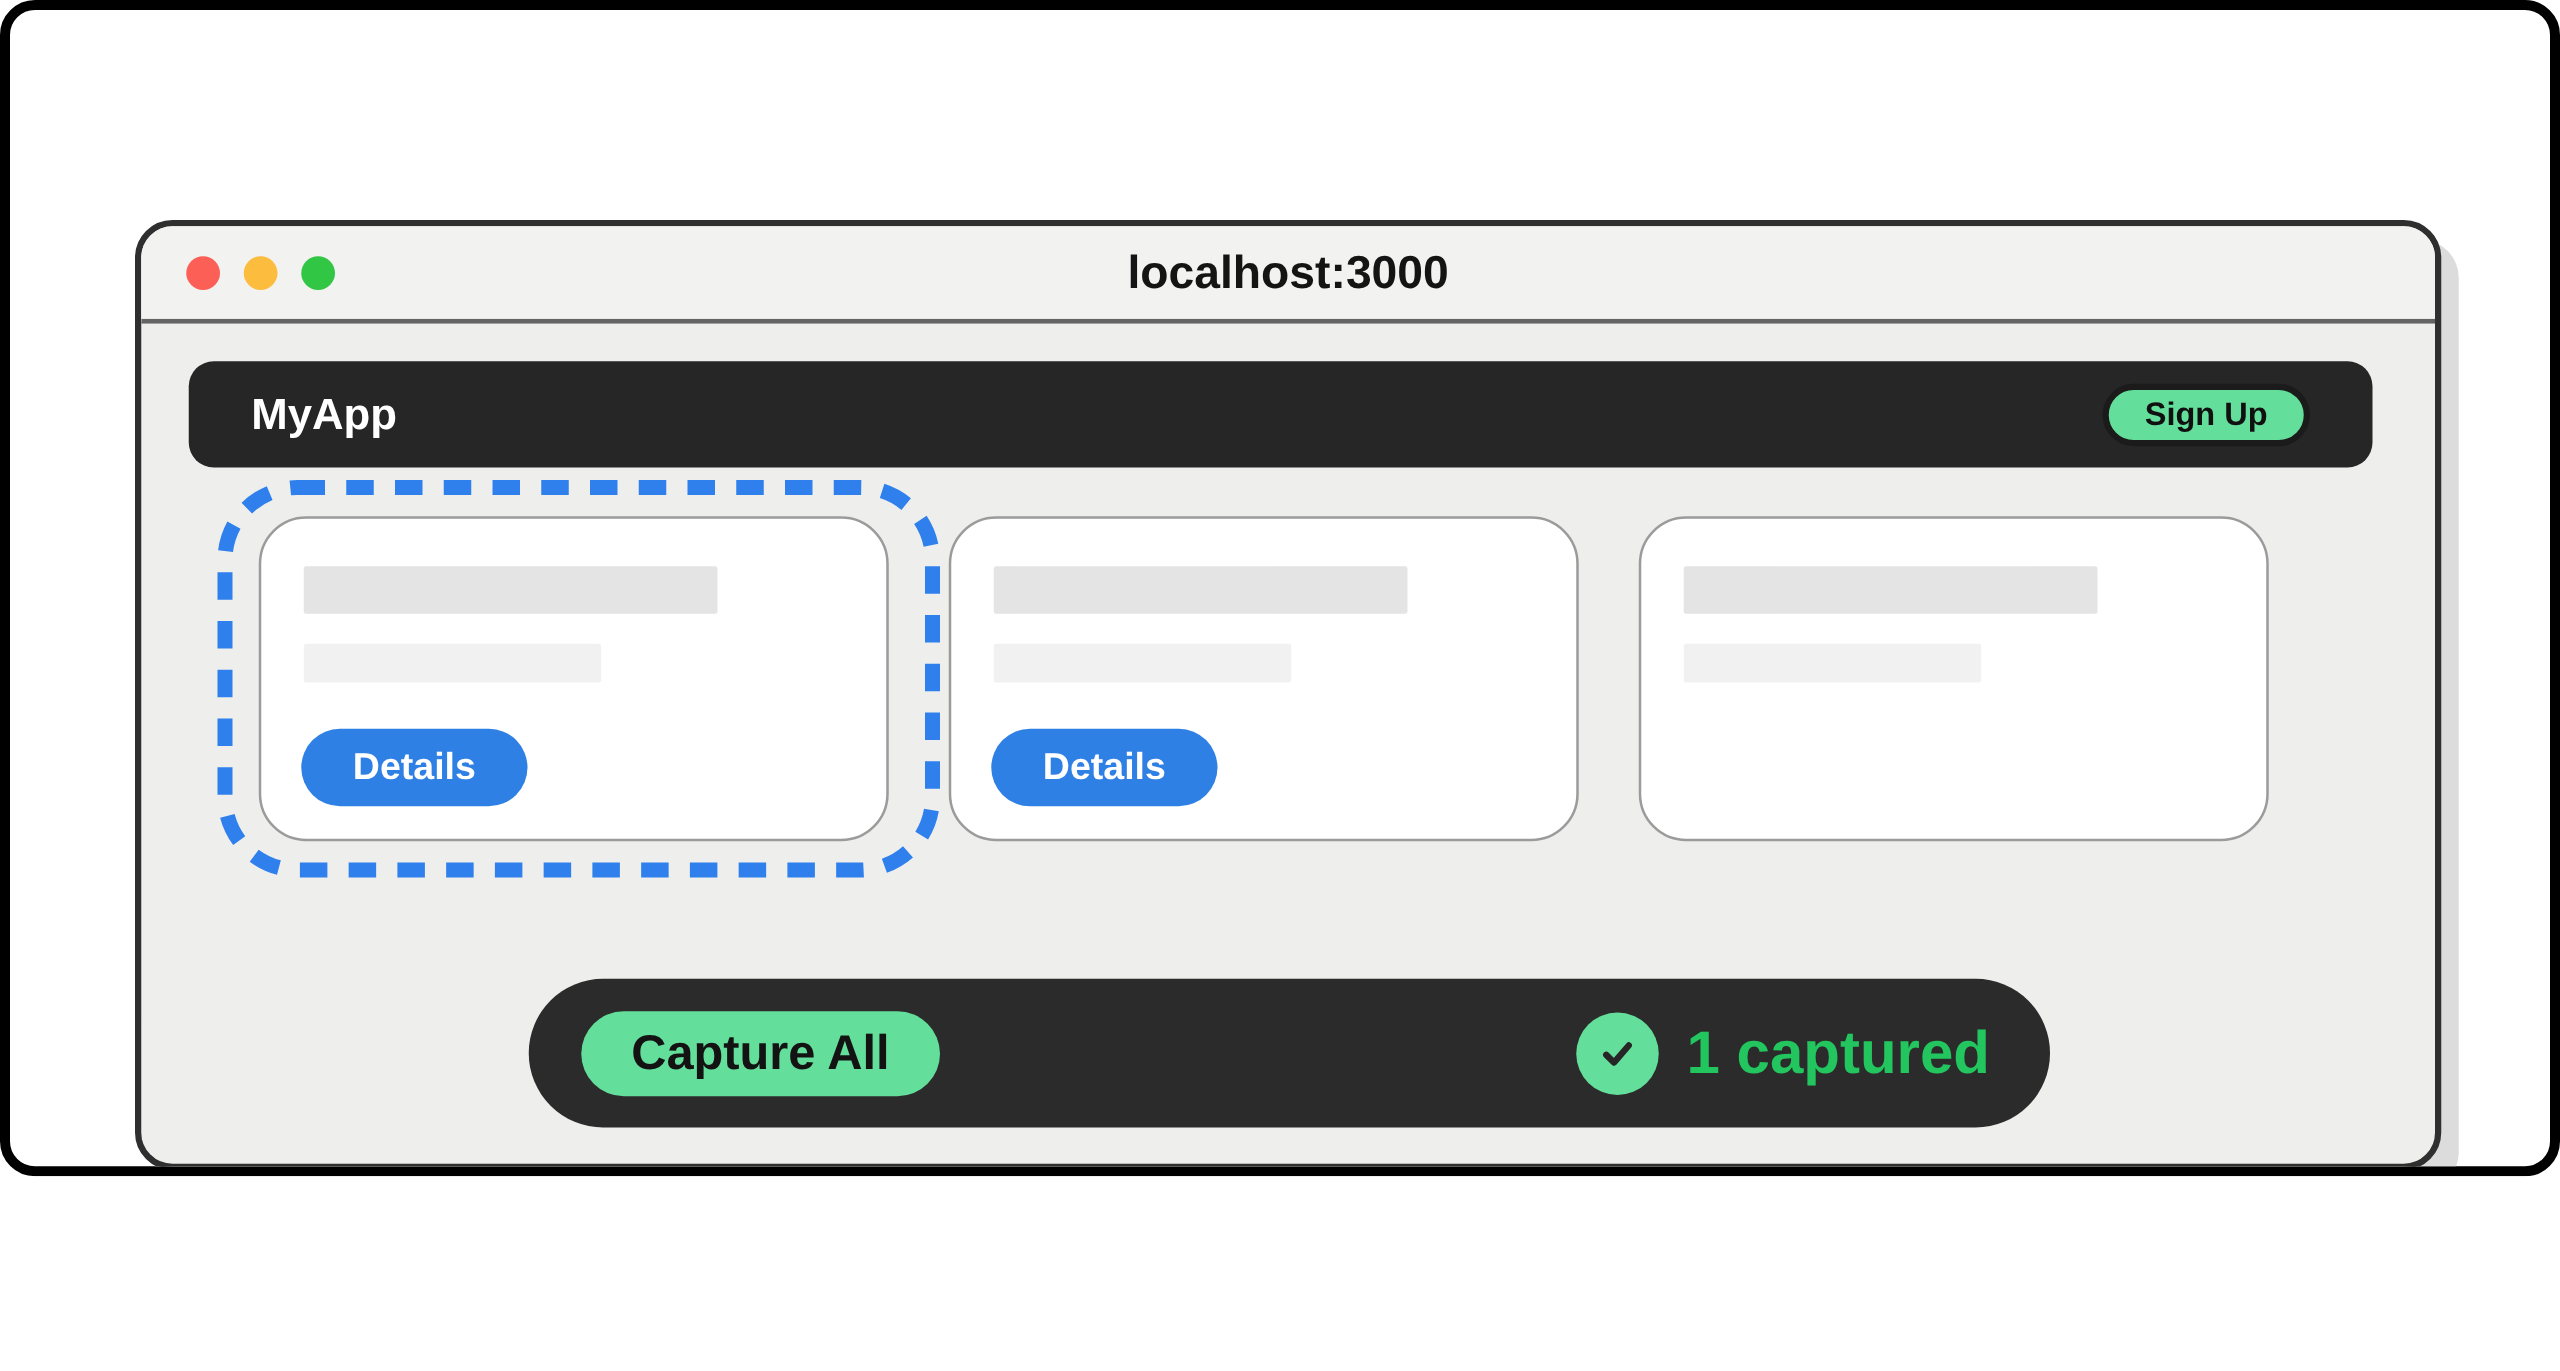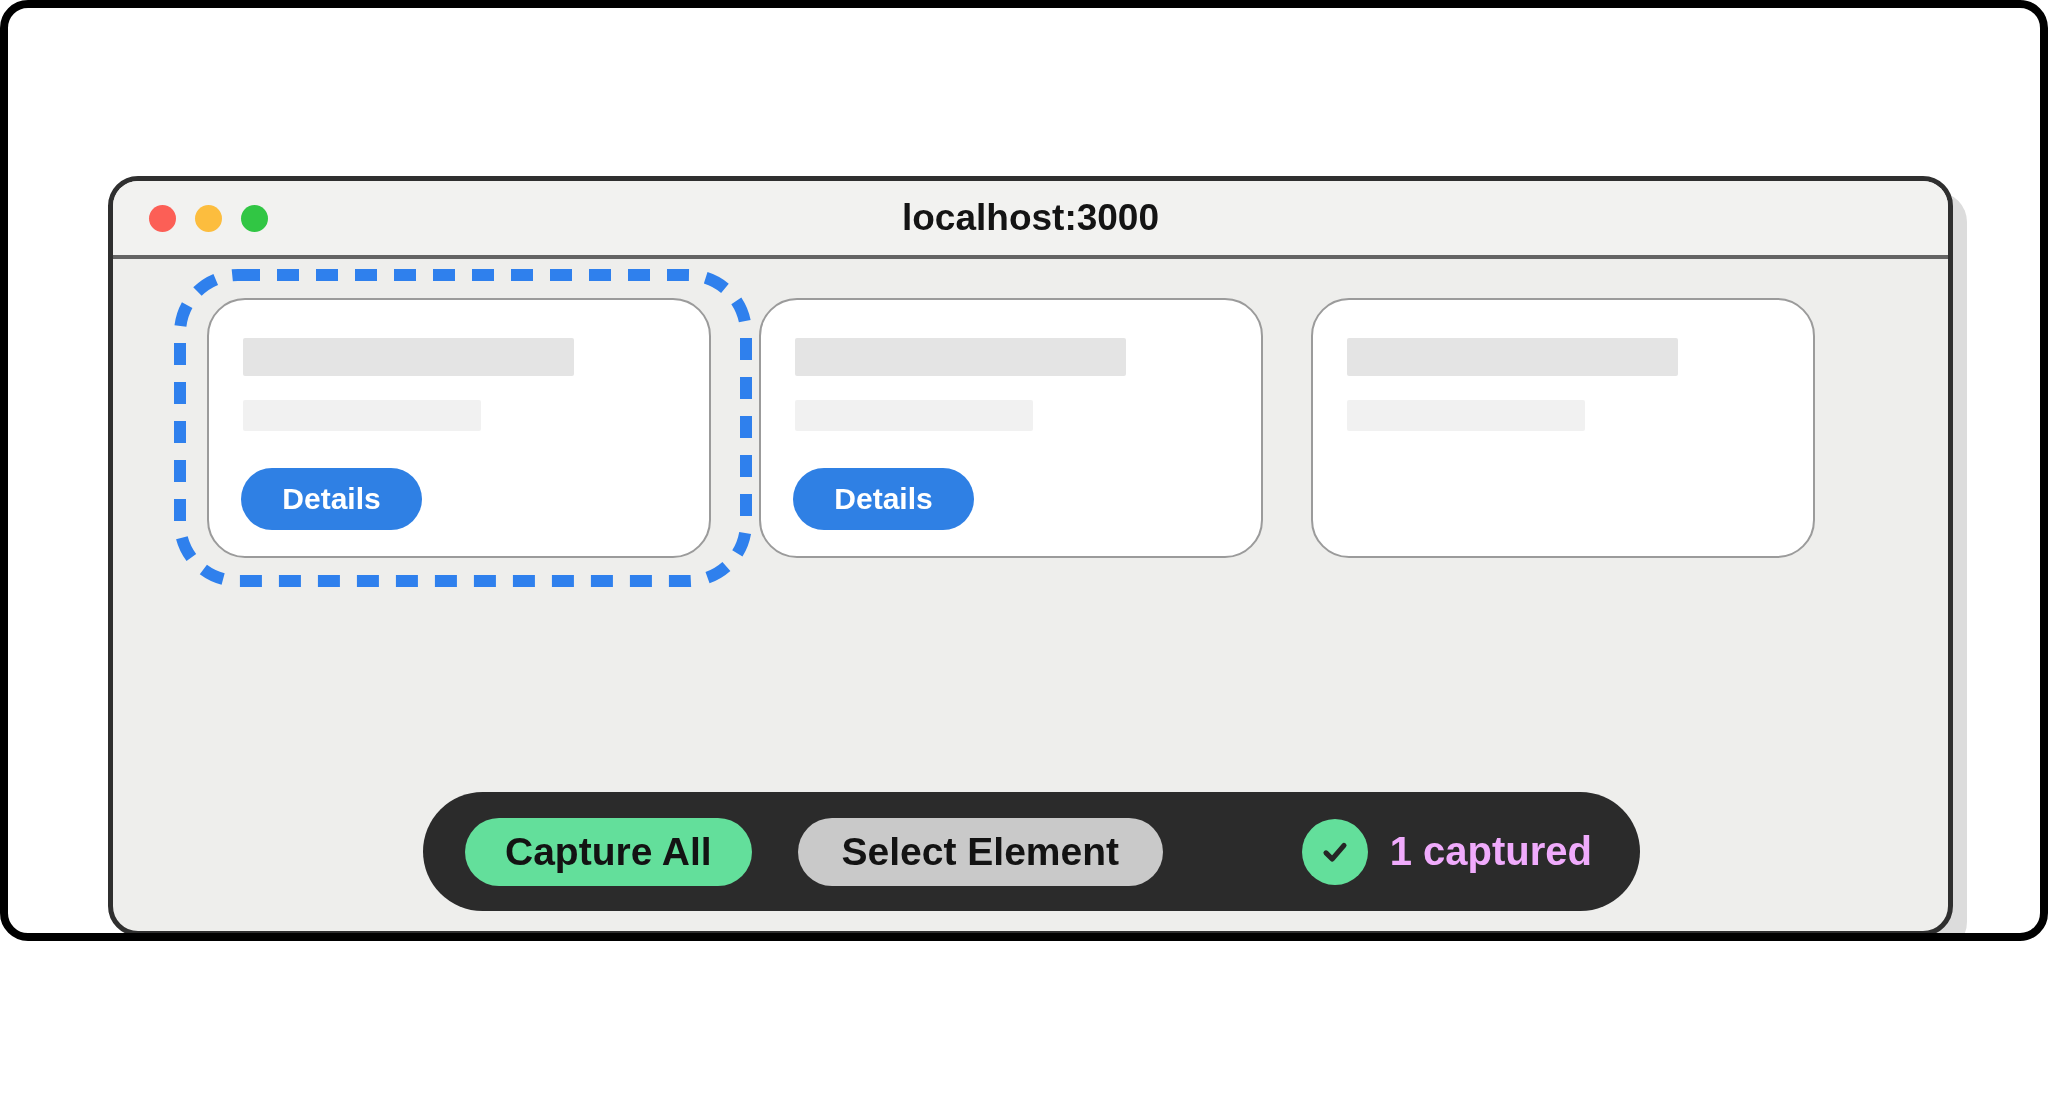--- a/index.html
+++ b/index.html
@@ -81,39 +81,43 @@
   }
   .capture{background:var(--accent-green,#63df9b);}
   .select{background:#c9c9c9;margin-left:46px;padding:0 44px;}
   .status{margin-left:auto;display:flex;align-items:center;gap:22px;}
   .checkcircle{
     width:66px;height:66px;border-radius:50%;
     background:var(--accent-green,#63df9b);
     display:flex;align-items:center;justify-content:center;
   }
   .checkcircle svg{width:36px;height:36px;}
-  .statuslabel{font-size:40px;font-weight:700;color:#f0abfc;}
+  .statuslabel{font-size:48px;font-weight:700;color:#22c55e;}
 </style>
 </head>
 <body>
 
 <div class="stage">
   <div class="browser">
 
     <div class="titlebar">
       <div class="lights">
         <span class="light" style="background: rgb(252, 95, 86);"></span>
         <span class="light" style="background: rgb(252, 189, 62);"></span>
         <span class="light" style="background: rgb(49, 198, 68);"></span>
       </div>
       <div class="title">localhost:3000</div>
     </div>
 
     <div class="winbody">
 
+      <div class="navbar">
+        <span class="brand">MyApp</span>
+        <button class="signup">Sign Up</button>
+      </div>
 
       <div class="cards">
 
         <div class="card-wrap">
           <svg class="dashed" xmlns="http://www.w3.org/2000/svg">
               <rect></rect>
             </svg>
           <div class="card">
             <div class="bar bar1"></div>
             <div class="bar bar2"></div>
@@ -133,21 +137,20 @@
           <div class="card">
             <div class="bar bar1"></div>
             <div class="bar bar2"></div>
           </div>
         </div>
 
       </div>
 
       <div class="toolbar">
         <button class="tbtn capture">Capture All</button>
-        <button class="tbtn select">Select Element</button>
         <div class="status">
           <span class="checkcircle">
             <svg viewBox="0 0 24 24" xmlns="http://www.w3.org/2000/svg">
               <path d="M6 12.6l4.1 4.1L18 7.6" fill="none" stroke="#262626" stroke-width="3.4" stroke-linecap="round" stroke-linejoin="round"></path>
             </svg>
           </span>
           <span class="statuslabel">1 captured</span>
         </div>
       </div>
 

